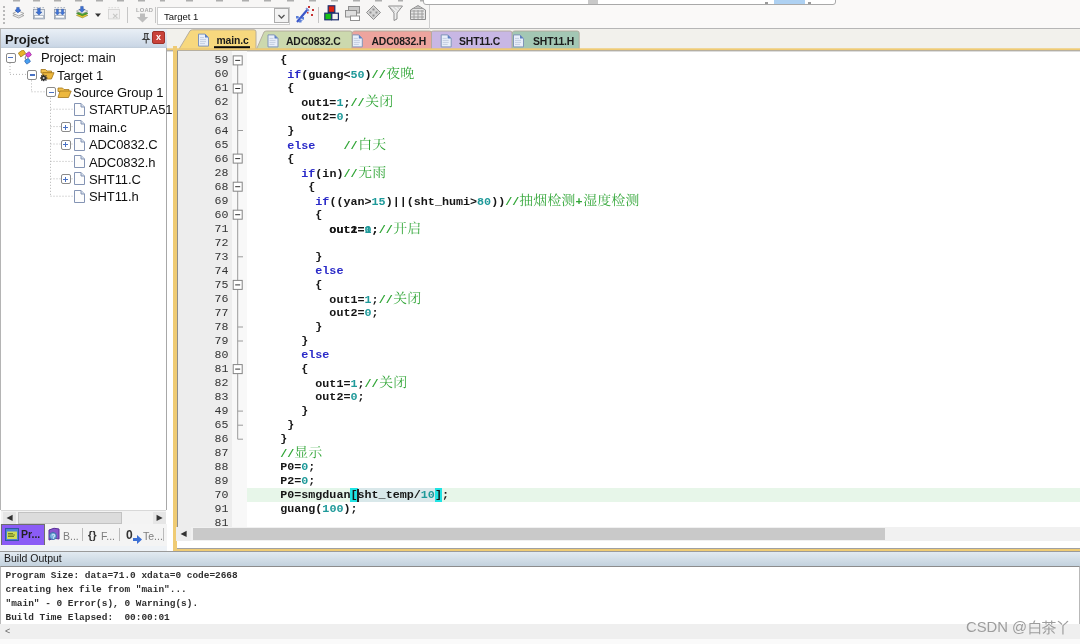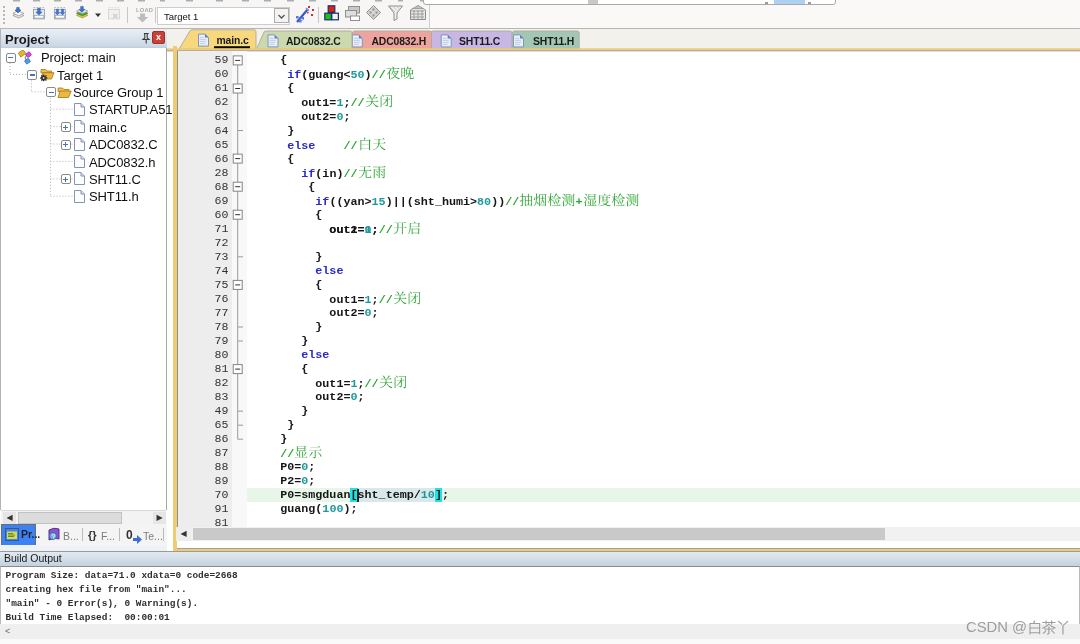--- a/index.html
+++ b/index.html
@@ -360,21 +360,21 @@
     <div class="trow" style="left:88px;top:160.4px">SHT11.h</div>
 </div>
 
 <div class="abs" style="left:1px;top:509.5px;width:165px;height:14px;background:#f3f3f3;border-top:1px solid #d8d8d8">
  <div style="position:absolute;left:2px;top:1px;width:13px;height:12px;background:#e6e6e6;color:#333;font-size:8px;text-align:center;line-height:12px">◀</div>
  <div style="position:absolute;left:152px;top:1px;width:13px;height:12px;background:#e6e6e6;color:#333;font-size:8px;text-align:center;line-height:12px">▶</div>
  <div style="position:absolute;left:17px;top:1px;width:104px;height:12px;background:#dcdcdc;border:1px solid #c2c2c2"></div>
 </div>
 
 <div class="abs" style="left:0;top:523.5px;width:167px;height:22px;background:#f4f4f4;font-size:10.5px;color:#7d7d7d">
- <div style="position:absolute;left:1px;top:0px;width:35px;height:21px;background:#3b82f6;border:1.2px solid #6e6e6e;border-bottom:none">
+ <div style="position:absolute;left:1px;top:0px;width:44px;height:21px;background:#8b5cf6;border:1.2px solid #6e6e6e;border-bottom:none">
   <svg style="position:absolute;left:3px;top:3px" width="14" height="13">
         <rect x="0.5" y="0.5" width="13" height="12" fill="#4f81d6" stroke="#30589e"></rect>
         <rect x="2" y="3.5" width="10" height="7.5" fill="#cddd58"></rect>
         <path d="M3 5.5 h5 M3 7 h7 M3 8.5 h6" stroke="#687a1e" stroke-width="0.9"></path>
       </svg>
   <span style="position:absolute;left:19px;top:3.5px;color:#222;font-weight:bold">Pr...</span>
  </div>
  <svg style="position:absolute;left:47px;top:3px" width="15" height="15">
       <path d="M2 3 q5 -3 10 -1 v10 q-5 -2 -10 1 z" fill="#8855cc" stroke="#5a2f99"></path>
       <circle cx="6" cy="9" r="3.5" fill="#7ab0e0" stroke="#3a6fa8"></circle>

